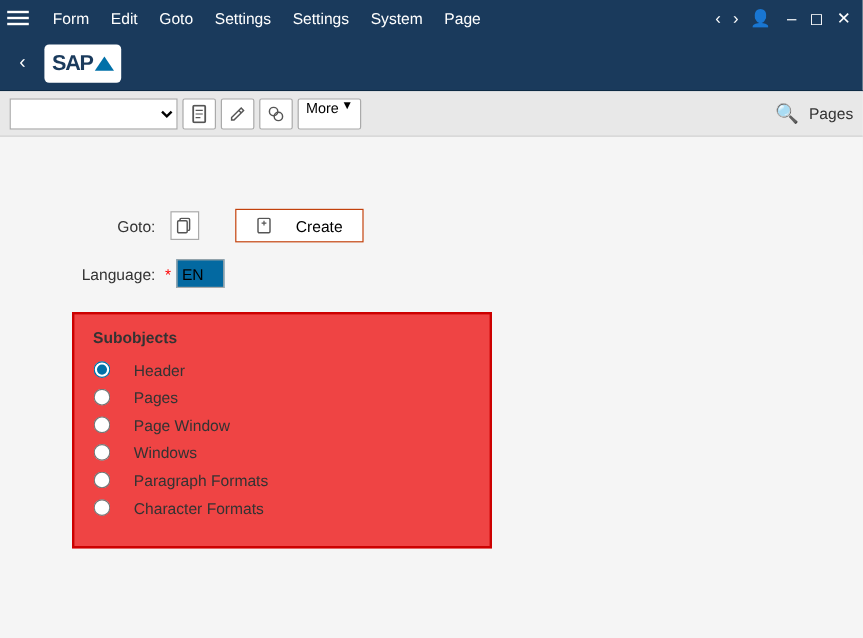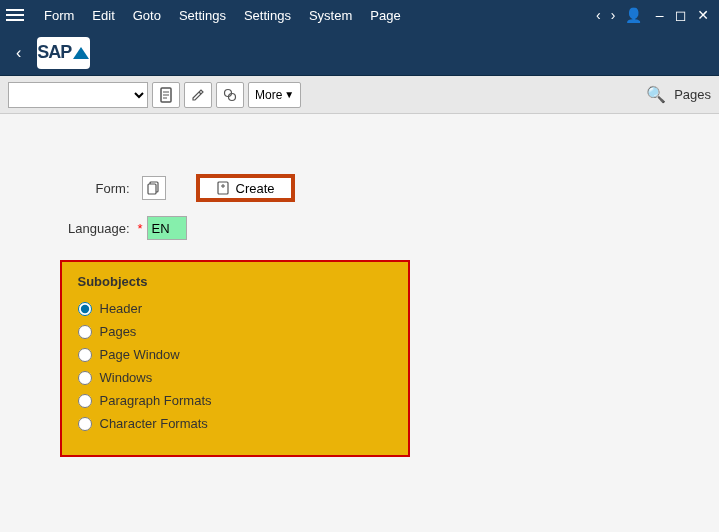--- a/index.html
+++ b/index.html
@@ -80,26 +80,27 @@
       border-bottom: 1px solid #0d2a44;
     }
     .back-btn {
       color: white;
       font-size: 16px;
       cursor: pointer;
       margin-right: 10px;
       padding: 2px 6px;
     }
     .sap-logo {
-      width: 53px;
+      width: 64px;
       height: 32px;
       background: white;
       border-radius: 4px;
       display: flex;
       align-items: center;
+      justify-content: center;
       margin-right: 10px;
     }
     .sap-logo-text {
       font-size: 18px;
       font-weight: bold;
       color: #1a3a5c;
       letter-spacing: -1px;
     }
     .sap-logo-triangle {
       width: 0;
@@ -145,21 +146,21 @@
       cursor: pointer;
       display: flex;
       align-items: center;
       justify-content: center;
       font-size: 14px;
       color: #333;
       border-radius: 2px;
     }
     .toolbar-more {
       display: flex;
-      align-items: center;
+      align-items: flex-start;
       gap: 2px;
       border: 1px solid #aaa;
       background: white;
       height: 26px;
       padding: 0 6px;
       cursor: pointer;
       font-size: 12px;
       border-radius: 2px;
     }
     .toolbar-right {
@@ -216,29 +217,29 @@
       border: 1px solid #aaa;
       background: white;
       cursor: pointer;
       display: flex;
       align-items: center;
       justify-content: center;
       margin-left: 4px;
       font-size: 12px;
     }
     .create-btn {
-      border: 4px solid #c2410c;
+      border: 1px solid #c2410c;
       background: white;
       height: 28px;
       padding: 0 16px;
       font-size: 13px;
       cursor: pointer;
       display: flex;
       align-items: center;
-      gap: 6px;
+      gap: 20px;
       margin-left: 30px;
     }
 
     .lang-row {
       display: flex;
       align-items: center;
       margin-bottom: 20px;
     }
     .lang-label {
       font-size: 13px;
@@ -249,42 +250,42 @@
     }
     .required-star {
       color: red;
       margin-right: 4px;
     }
     .lang-input {
       border: 1px solid #aaa;
       height: 24px;
       padding: 0 4px;
       font-size: 13px;
-      background: #86efac;
+      background: #0369a1;
       width: 40px;
     }
 
     
     .subobjects-box {
       border: 2px solid #c00;
       padding: 12px 20px 16px 16px;
-      background: #eab308;
+      background: #ef4444;
       min-width: 350px;
     }
     .subobjects-title {
       font-size: 13px;
       font-weight: bold;
       color: #333;
       margin-bottom: 12px;
     }
     .radio-item {
       display: flex;
-      align-items: center;
+      align-items: flex-start;
       margin-bottom: 8px;
-      gap: 8px;
+      gap: 20px;
       cursor: pointer;
     }
     .radio-item input[type="radio"] {
       width: 14px;
       height: 14px;
       cursor: pointer;
       accent-color: #0070a8;
     }
     .radio-label {
       font-size: 13px;
@@ -377,21 +378,21 @@
       <span class="toolbar-search-icon">🔍</span>
       <span class="toolbar-exit">Pages</span>
     </div>
   </div>
 
   <div class="main-content">
     <div class="form-area">
       <div class="form-fields-group">
 
         <div class="form-row">
-          <span class="form-label">Form:</span>
+          <span class="form-label">Goto:</span>
           <div class="form-copy-btn">
             <svg width="14" height="14" viewBox="0 0 14 14" fill="none">
               <rect x="3" y="1" width="8" height="10" rx="1" stroke="#555" stroke-width="1.2" fill="white"></rect>
               <rect x="1" y="3" width="8" height="10" rx="1" stroke="#555" stroke-width="1.2" fill="white"></rect>
             </svg>
           </div>
           <button class="create-btn">
             <svg width="14" height="14" viewBox="0 0 14 14" fill="none">
               <rect x="2" y="1" width="10" height="12" rx="1" stroke="#555" stroke-width="1.2" fill="white"></rect>
               <line x1="5" y1="5" x2="9" y2="5" stroke="#555" stroke-width="1"></line>

